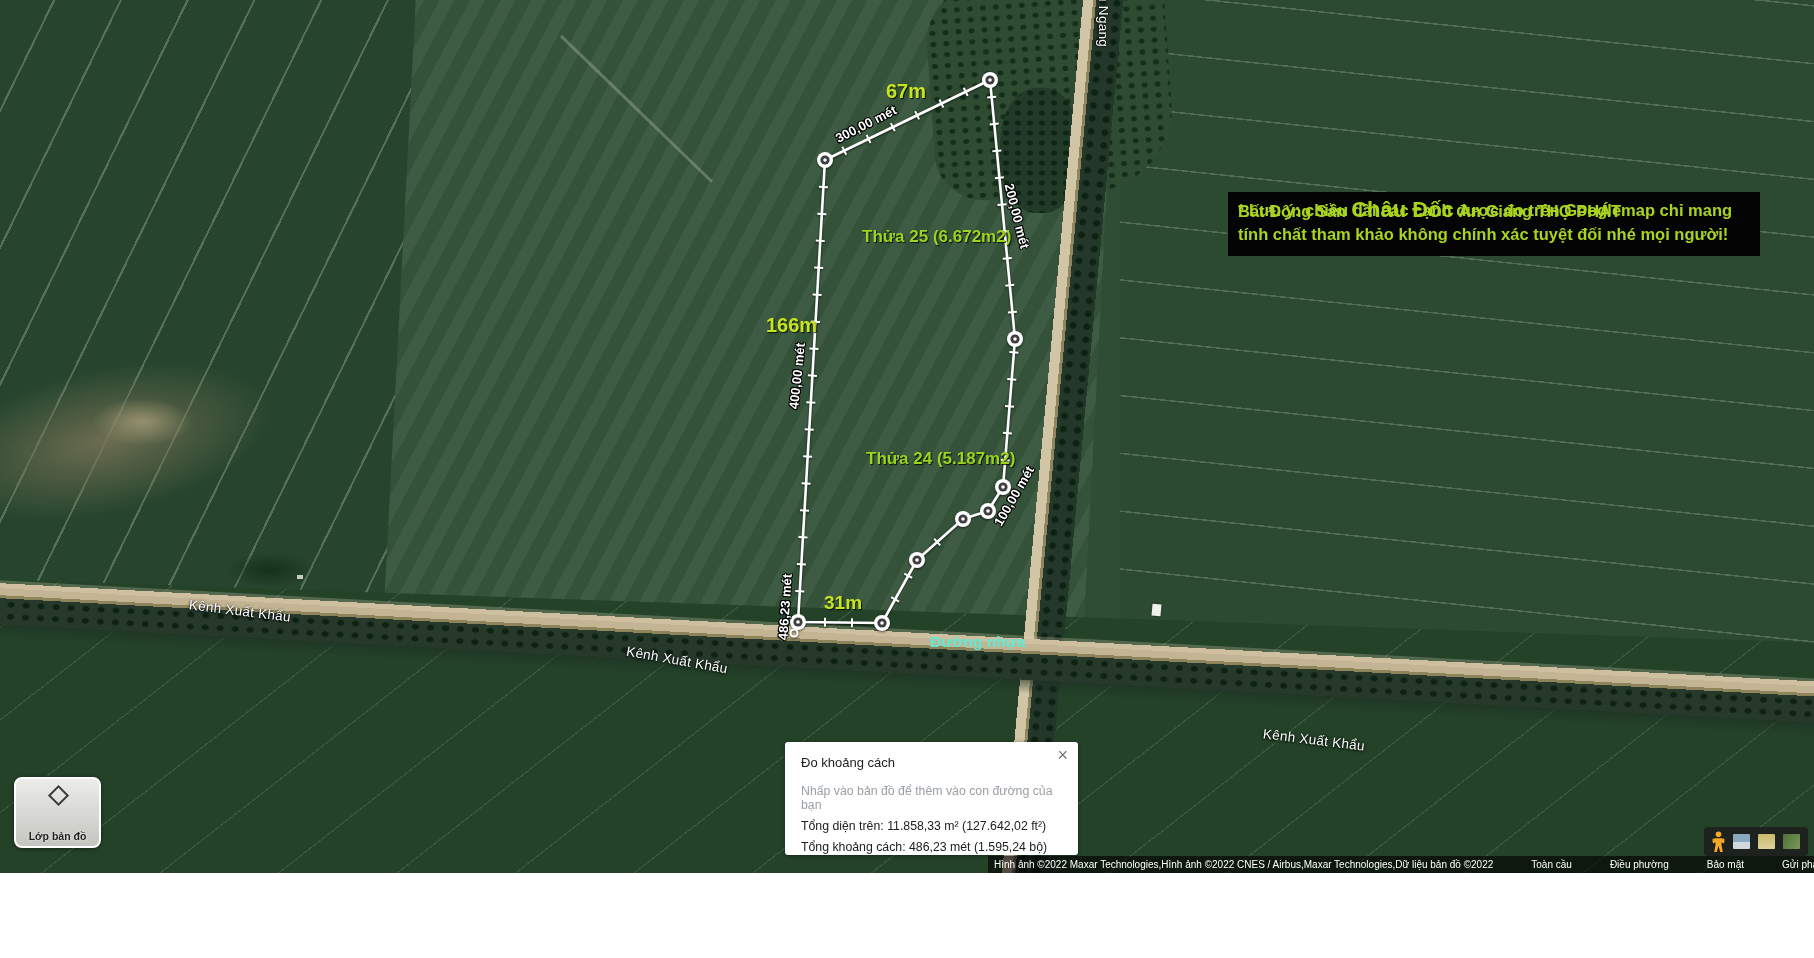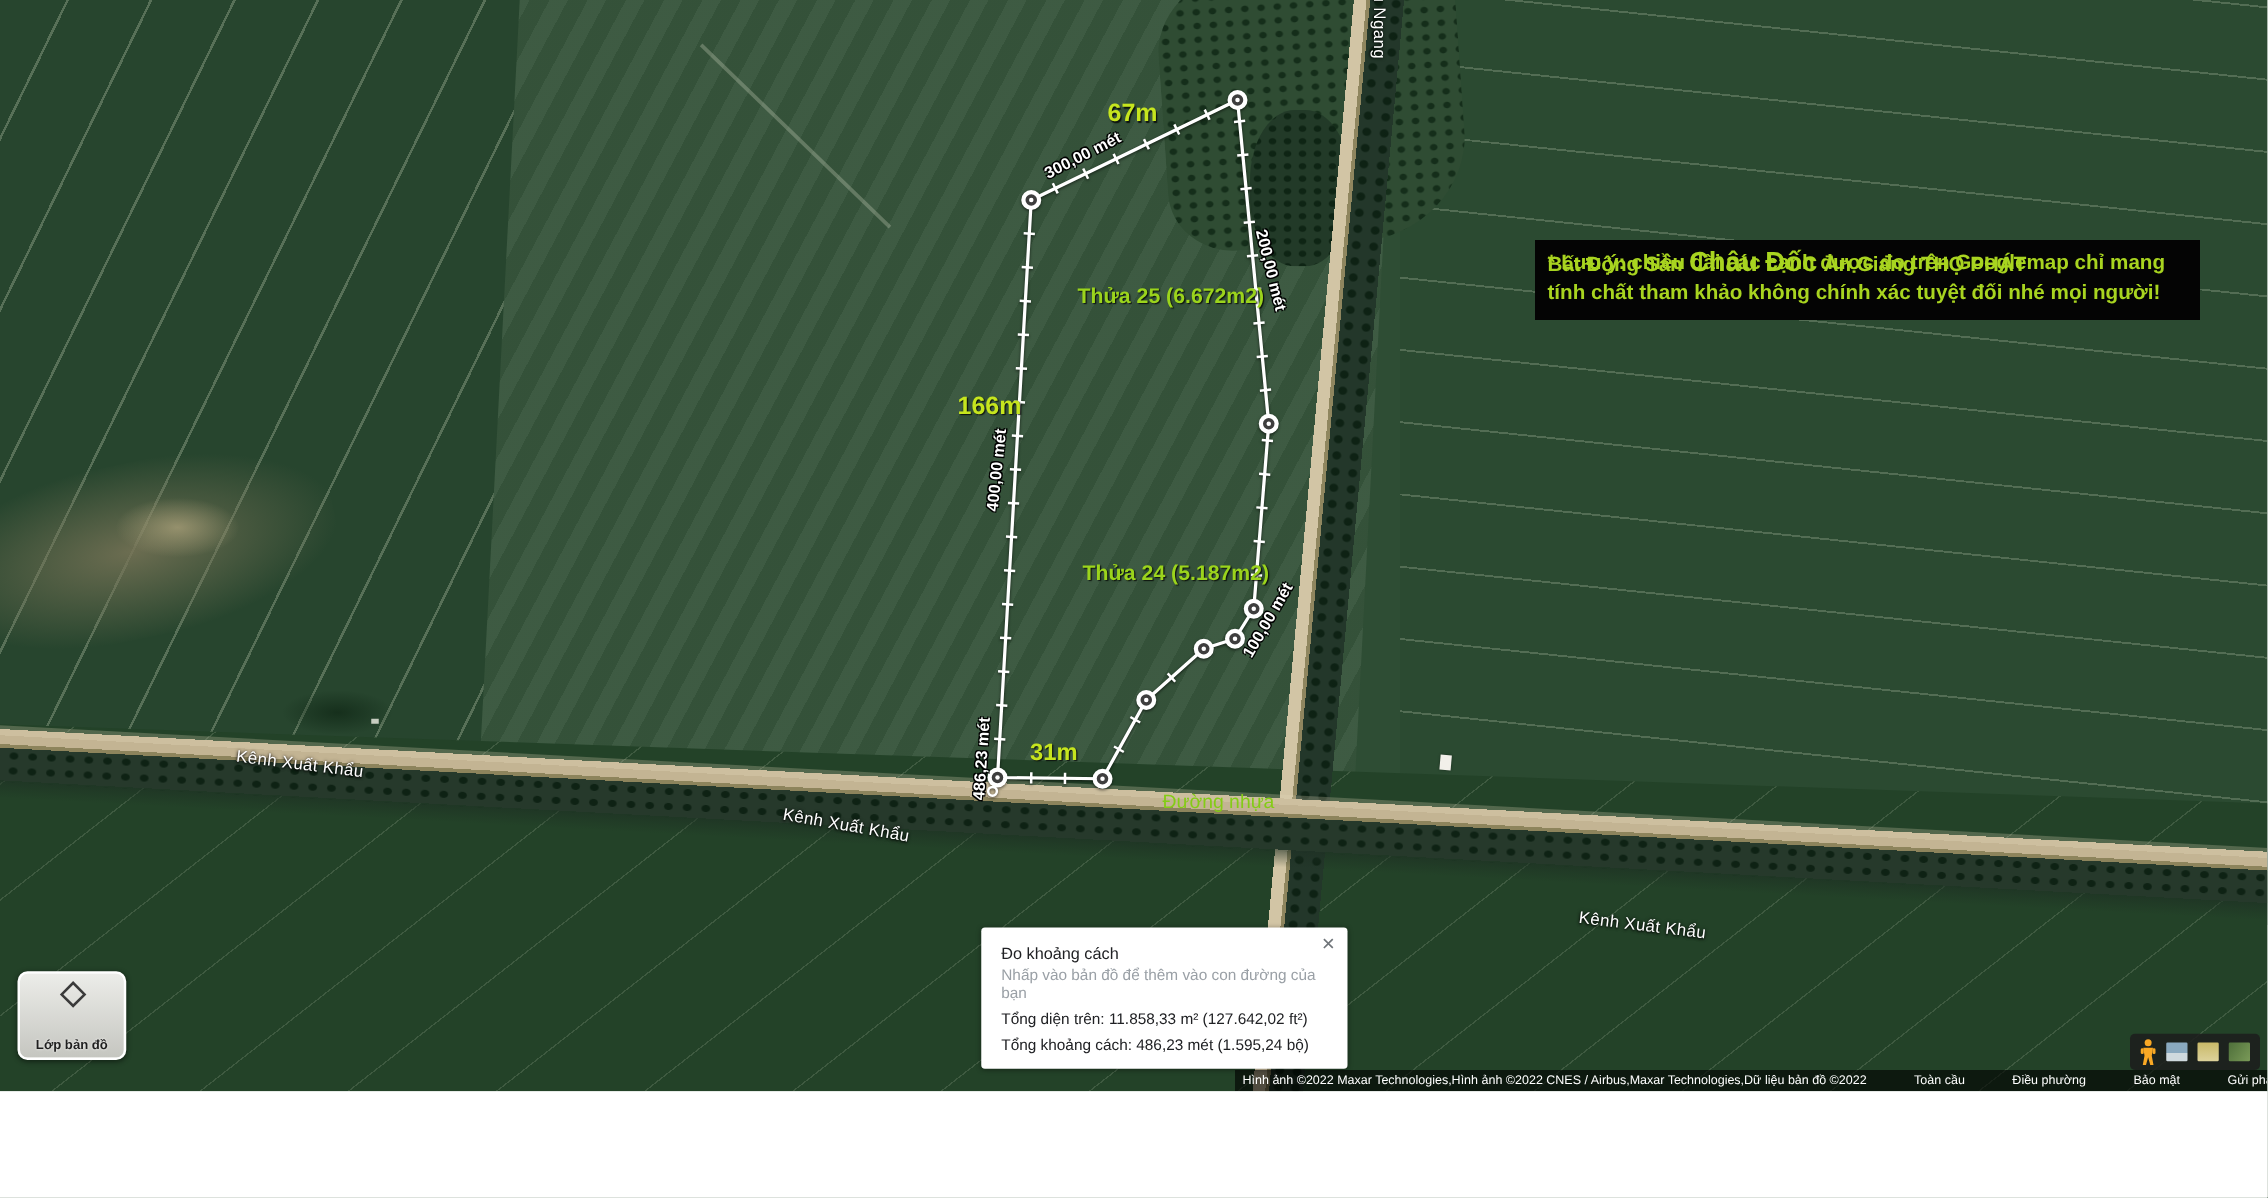--- a/index.html
+++ b/index.html
@@ -52,36 +52,36 @@
   
   #measure-svg{left:0;top:0;filter:drop-shadow(0 1.2px 1.2px rgba(0,0,0,.6));}
 
   .dist{color:#fff;font-weight:bold;font-size:13px;white-space:nowrap;
     text-shadow:-1px -1px 0 #000,1px -1px 0 #000,-1px 1px 0 #000,1px 1px 0 #000;}
   .area-label{color:#c6e51e;font-weight:bold;white-space:nowrap;
     text-shadow:1px 1px 1px rgba(0,0,0,.8);}
   .parcel{color:#9bd41c;font-size:17px;}
   .road-label{color:#fff;font-size:13.5px;white-space:nowrap;letter-spacing:.3px;
     text-shadow:0 1px 2px rgba(0,0,0,.95),0 0 3px rgba(0,0,0,.7);}
-  .road-label-dark{color:#84cc16;font-weight:normal;font-size:15.5px;white-space:nowrap;}
+  .road-label-dark{color:#5eead4;font-weight:bold;font-size:15.5px;white-space:nowrap;}
   .vlabel{writing-mode:vertical-rl;}
 
   
   .box-left{left:525px;top:78px;width:262px;background:#000;color:#9acd32;font-weight:bold;
     font-size:14.5px;line-height:19.5px;padding:5px 9px 7px;}
   .box-right{left:1228px;top:192px;width:512px;background:#040404;color:#a8d420;font-weight:bold;
     font-size:16.5px;line-height:24px;padding:6px 10px 10px;}
   .box-right .title{display:block;margin-bottom:16px;}
   .box-right .title .big{font-size:22px;margin:0 5px;}
 
   
   .popup{left:785px;top:742px;width:293px;height:113px;background:#fff;border-radius:3px;
     box-shadow:0 1px 4px rgba(0,0,0,.4);box-sizing:border-box;padding:13px 16px 0;}
   .popup .pp-title{position:static;display:block;font-size:13px;color:#202124;}
-  .popup .pp-hint{position:static;display:block;font-size:12.3px;color:#9aa0a6;margin-top:3px;}
+  .popup .pp-hint{position:static;display:block;font-size:12.3px;color:#9aa0a6;margin-top:14px;}
   .popup .pp-line{position:static;display:block;font-size:12.3px;color:#202124;margin-top:7px;}
   .popup .pp-close{right:10px;top:4px;font-size:18px;color:#70757a;cursor:pointer;line-height:18px;}
 
   
   .layers{left:14px;top:777px;width:87px;height:71px;background:#dfe0da;border:2px solid #fff;
     border-radius:8px;box-shadow:0 1px 4px rgba(0,0,0,.45);box-sizing:border-box;cursor:pointer;
     background-image:linear-gradient(180deg,rgba(255,255,255,.4),rgba(120,120,115,.25));}
   .layers .diamond{left:50%;top:9px;width:11px;height:11px;margin-left:-7px;border:2px solid #3a3a3a;
     transform:rotate(45deg);}
   .layers .lbl{left:0;bottom:4px;width:100%;text-align:center;font-size:10.5px;font-weight:bold;

